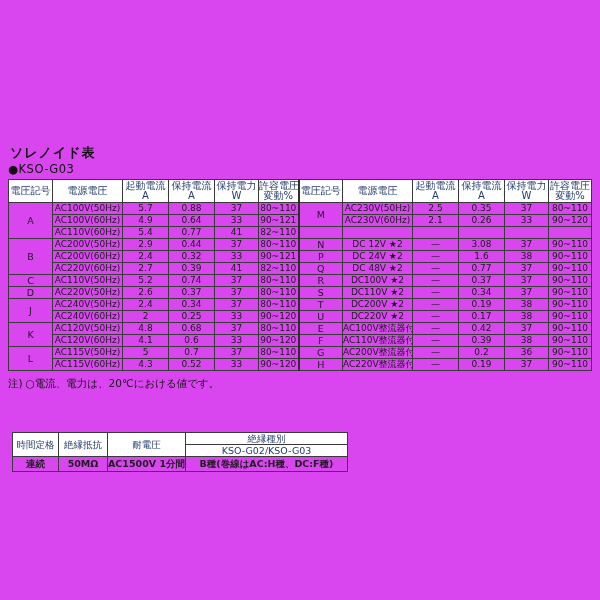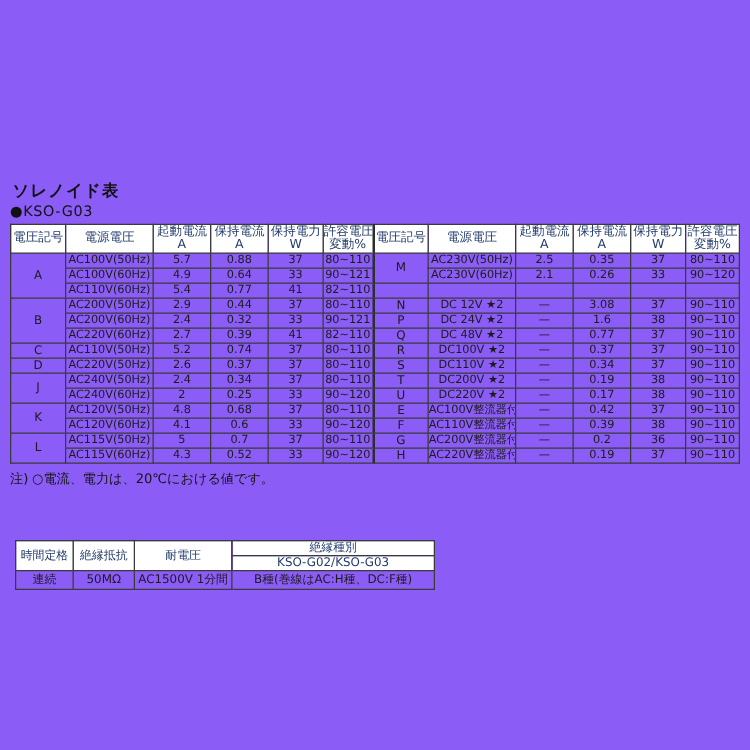--- a/index.html
+++ b/index.html
@@ -1,21 +1,21 @@
 <!DOCTYPE html>
 <html><head>
 <meta charset="utf-8">
 <style>
   html,body{margin:0;padding:0;background:#ffffff;}
   body{
     width:600px;height:600px;
     font-family:"DejaVu Sans","Liberation Sans",sans-serif;
     color:#1a1a1a;
   }
-  .page{position:relative;width:600px;height:600px;background:#8b5cf6;overflow:hidden;}
+  .page{position:relative;width:600px;height:600px;background:#d946ef;overflow:hidden;}
 
   .doc-title{
     position:absolute;left:10px;top:144px;margin:0;
     font-size:13px;font-weight:bold;color:#111;letter-spacing:1px;
   }
   .model-line{
     position:absolute;left:8px;top:162px;
     font-size:11.5px;color:#111;letter-spacing:0.5px;
   }
 
@@ -57,21 +57,21 @@
   }
   table.spec th, table.spec td{
     border:1px solid #3a3a3a;padding:0;
     text-align:center;vertical-align:middle;white-space:nowrap;overflow:hidden;
   }
   table.spec th{
     font-size:9.5px;line-height:11px;height:11px;
     font-weight:normal;color:#223a6d;background:#ffffff;
   }
   table.spec td{
-    height:14px;line-height:14px;font-size:9.5px;color:#1c1c1c;
+    height:14px;line-height:14px;font-size:9.5px;color:#1c1c1c;font-weight:bold;
   }
 </style>
 </head>
 <body>
 
 <div class="page">
 
   <h1 class="doc-title">ソレノイド表</h1>
 
   <div class="model-line">●KSO-G03</div>

